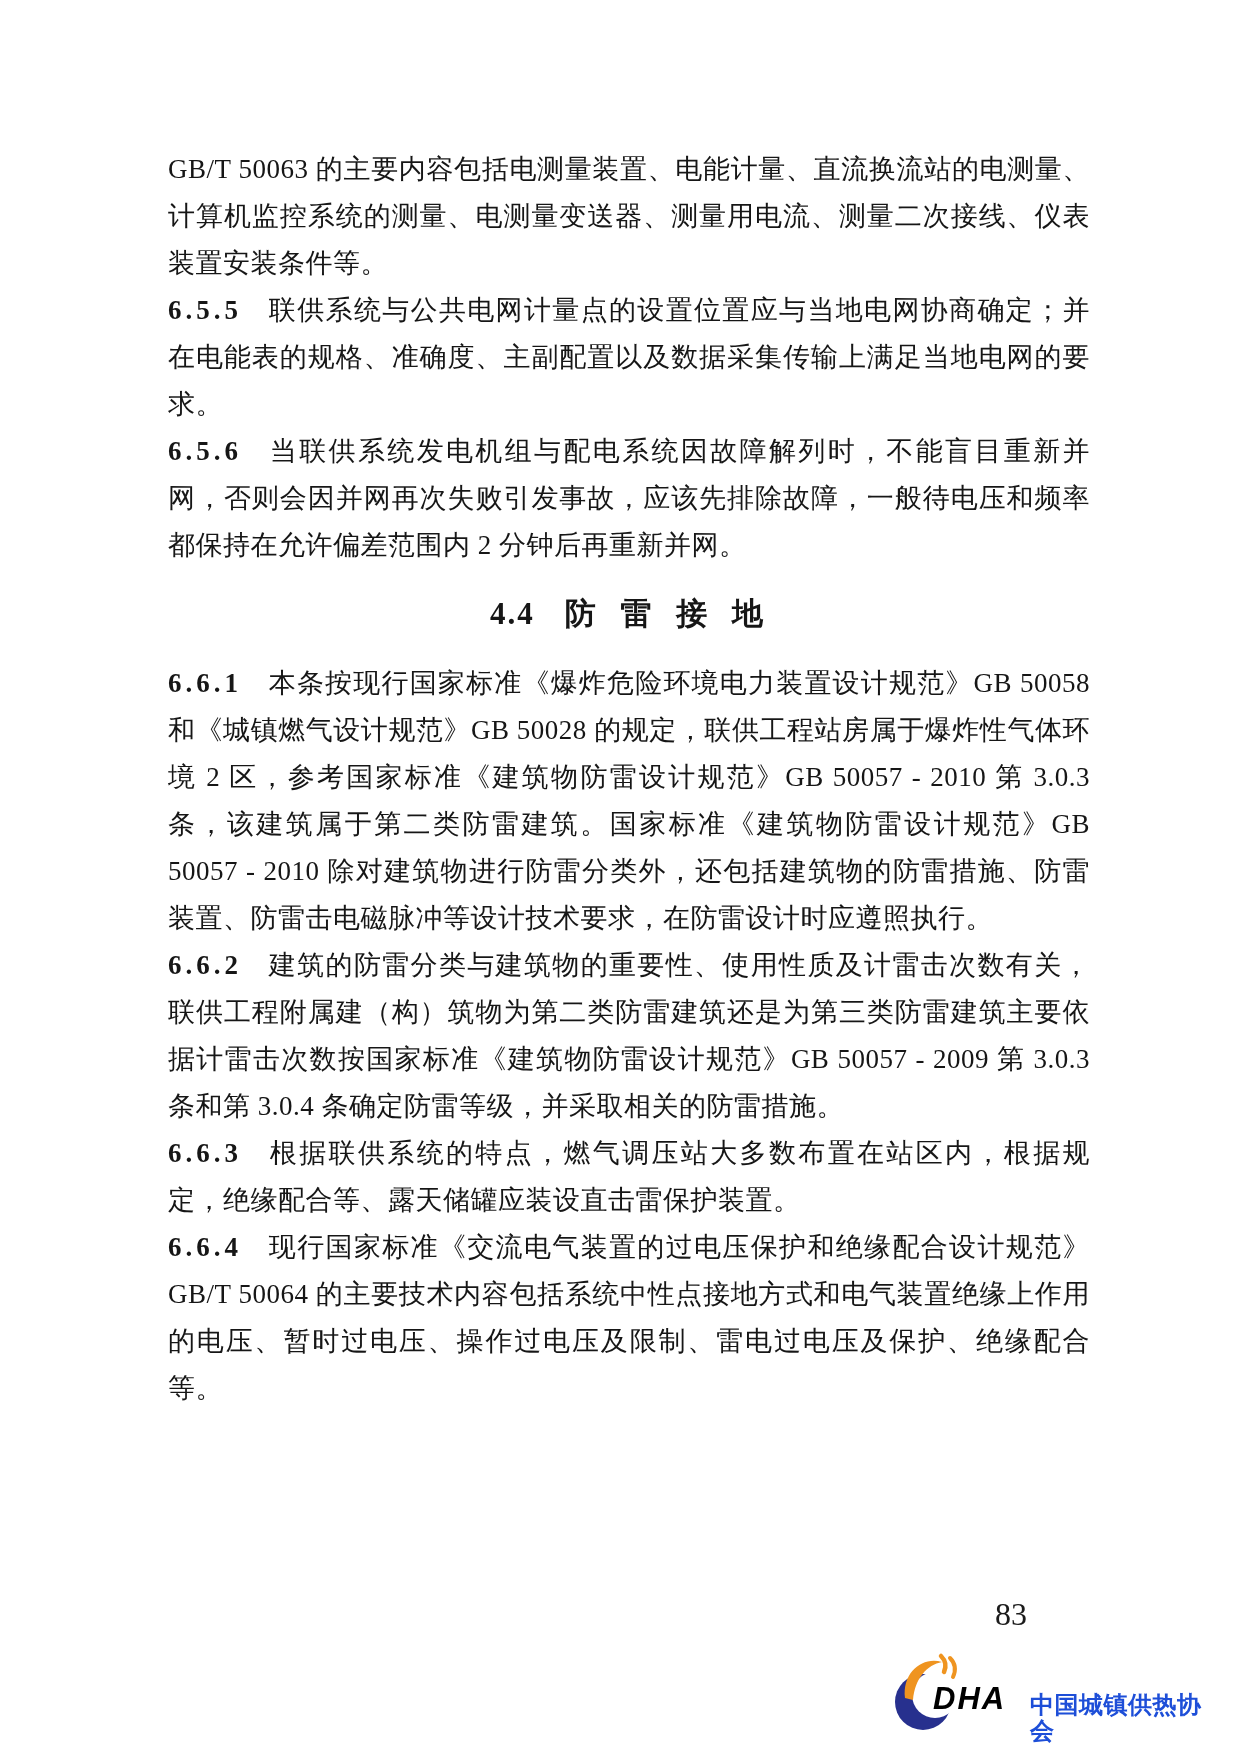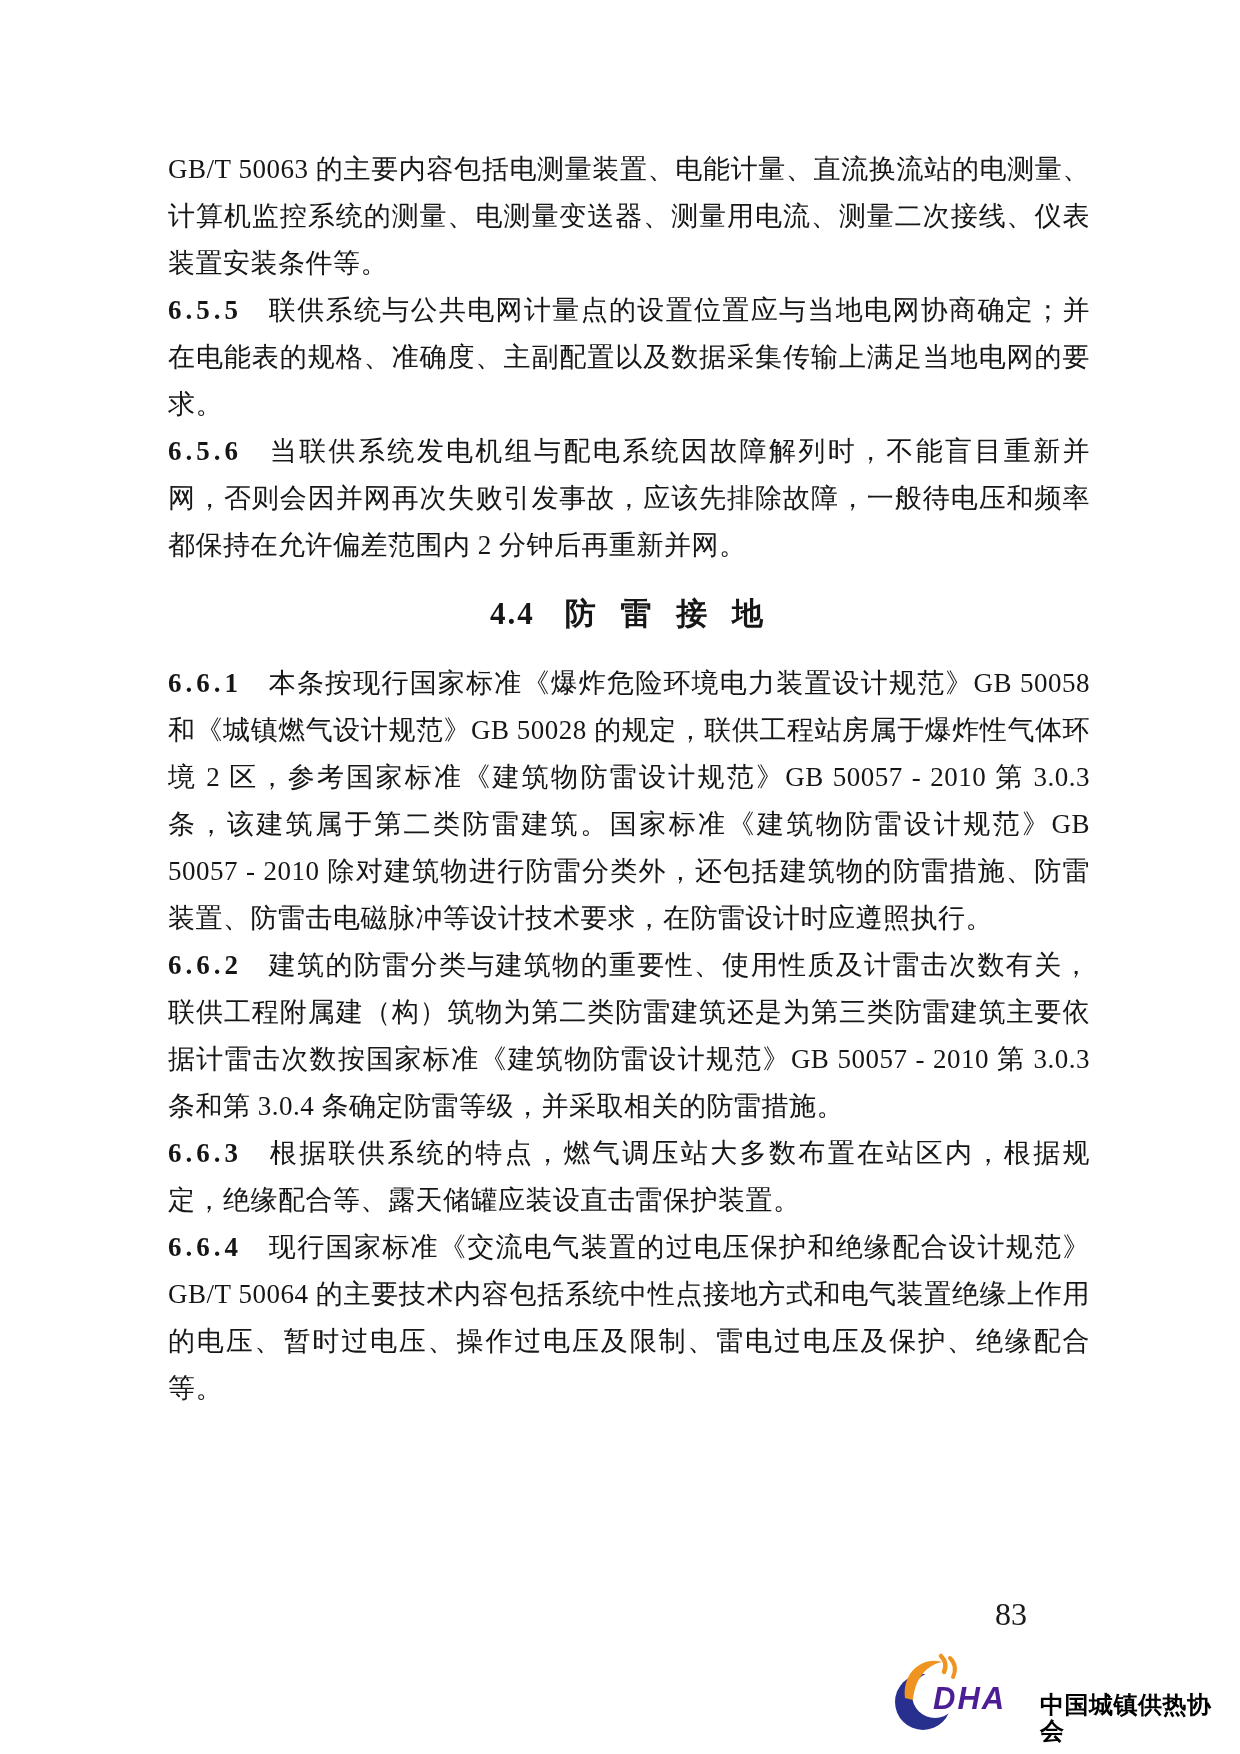--- a/index.html
+++ b/index.html
@@ -79,37 +79,37 @@
     <p class="para"><span>GB/T 50063 的主要内容包括电测量装置、电能计量、直流换流站的电测量、计算机监控系统的测量、电测量变送器、测量用电流、测量二次接线、仪表装置安装条件等。</span></p>
 
     <p class="para"><span class="clause-num">6.5.5</span><span>联供系统与公共电网计量点的设置位置应与当地电网协商确定；并在电能表的规格、准确度、主副配置以及数据采集传输上满足当地电网的要求。</span></p>
 
     <p class="para"><span class="clause-num">6.5.6</span><span>当联供系统发电机组与配电系统因故障解列时，不能盲目重新并网，否则会因并网再次失败引发事故，应该先排除故障，一般待电压和频率都保持在允许偏差范围内 2 分钟后再重新并网。</span></p>
 
     <h2 class="section-heading"><span class="sec-num">4.4</span><span class="sec-title">防 雷 接 地</span></h2>
 
     <p class="para"><span class="clause-num">6.6.1</span><span>本条按现行国家标准《爆炸危险环境电力装置设计规范》GB 50058 和《城镇燃气设计规范》GB 50028 的规定，联供工程站房属于爆炸性气体环境 2 区，参考国家标准《建筑物防雷设计规范》GB 50057 - 2010 第 3.0.3 条，该建筑属于第二类防雷建筑。国家标准《建筑物防雷设计规范》GB 50057 - 2010 除对建筑物进行防雷分类外，还包括建筑物的防雷措施、防雷装置、防雷击电磁脉冲等设计技术要求，在防雷设计时应遵照执行。</span></p>
 
-    <p class="para"><span class="clause-num">6.6.2</span><span>建筑的防雷分类与建筑物的重要性、使用性质及计雷击次数有关，联供工程附属建（构）筑物为第二类防雷建筑还是为第三类防雷建筑主要依据计雷击次数按国家标准《建筑物防雷设计规范》GB 50057 - 2010 第 3.0.3 条和第 3.0.4 条确定防雷等级，并采取相关的防雷措施。</span></p>
+    <p class="para"><span class="clause-num">6.6.2</span><span>建筑的防雷分类与建筑物的重要性、使用性质及计雷击次数有关，联供工程附属建（构）筑物为第二类防雷建筑还是为第三类防雷建筑主要依据计雷击次数按国家标准《建筑物防雷设计规范》GB 50057 - 2009 第 3.0.3 条和第 3.0.4 条确定防雷等级，并采取相关的防雷措施。</span></p>
 
     <p class="para"><span class="clause-num">6.6.3</span><span>根据联供系统的特点，燃气调压站大多数布置在站区内，根据规定，绝缘配合等、露天储罐应装设直击雷保护装置。</span></p>
 
     <p class="para"><span class="clause-num">6.6.4</span><span>现行国家标准《交流电气装置的过电压保护和绝缘配合设计规范》GB/T 50064 的主要技术内容包括系统中性点接地方式和电气装置绝缘上作用的电压、暂时过电压、操作过电压及限制、雷电过电压及保护、绝缘配合等。</span></p>
 
   </div>
 
   <div class="page-number">83</div>
 
   <div class="footer-logo">
     <svg class="logo-mark" viewBox="0 0 72 80" xmlns="http://www.w3.org/2000/svg">
 
       <circle cx="30" cy="50" r="28" fill="#27308e"></circle>
       <circle cx="42" cy="43" r="23" fill="#ffffff"></circle>
 
       <path d="M12,46 C9,20 30,4 49,10 C34,13 22,26 20,48 Z" fill="#ef9420"></path>
       <path d="M51,20 q4,-9 -3,-16" fill="none" stroke="#ef9420" stroke-width="4.5" stroke-linecap="round"></path>
       <path d="M60,25 q5,-11 -3,-19" fill="none" stroke="#ef9420" stroke-width="4" stroke-linecap="round"></path>
     </svg>
-    <div class="logo-acronym" style="color: #4c1d95; text-align: center;">DHA</div>
-    <div class="logo-name" style="color: #000000; margin-left: 10px;">中国城镇供热协会</div>
+    <div class="logo-acronym" style="color: #000000; text-align: center;">DHA</div>
+    <div class="logo-name" style="color: #1d4ed8;">中国城镇供热协会</div>
   </div>
 
 </div>
 
 </body></html>

